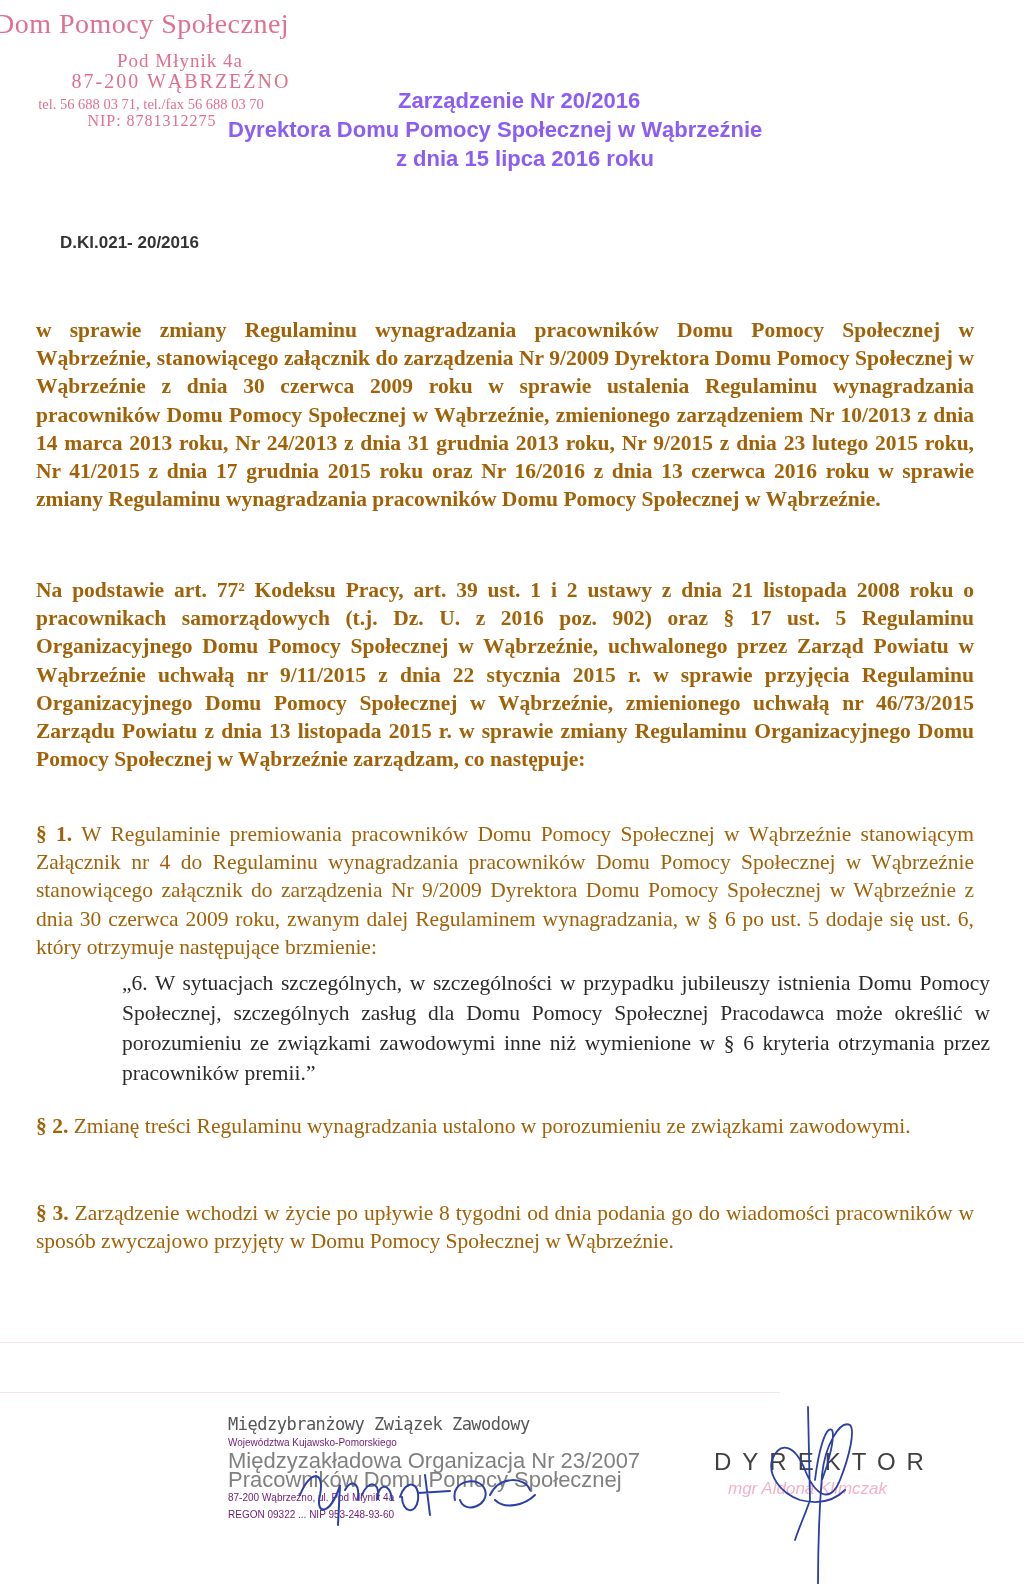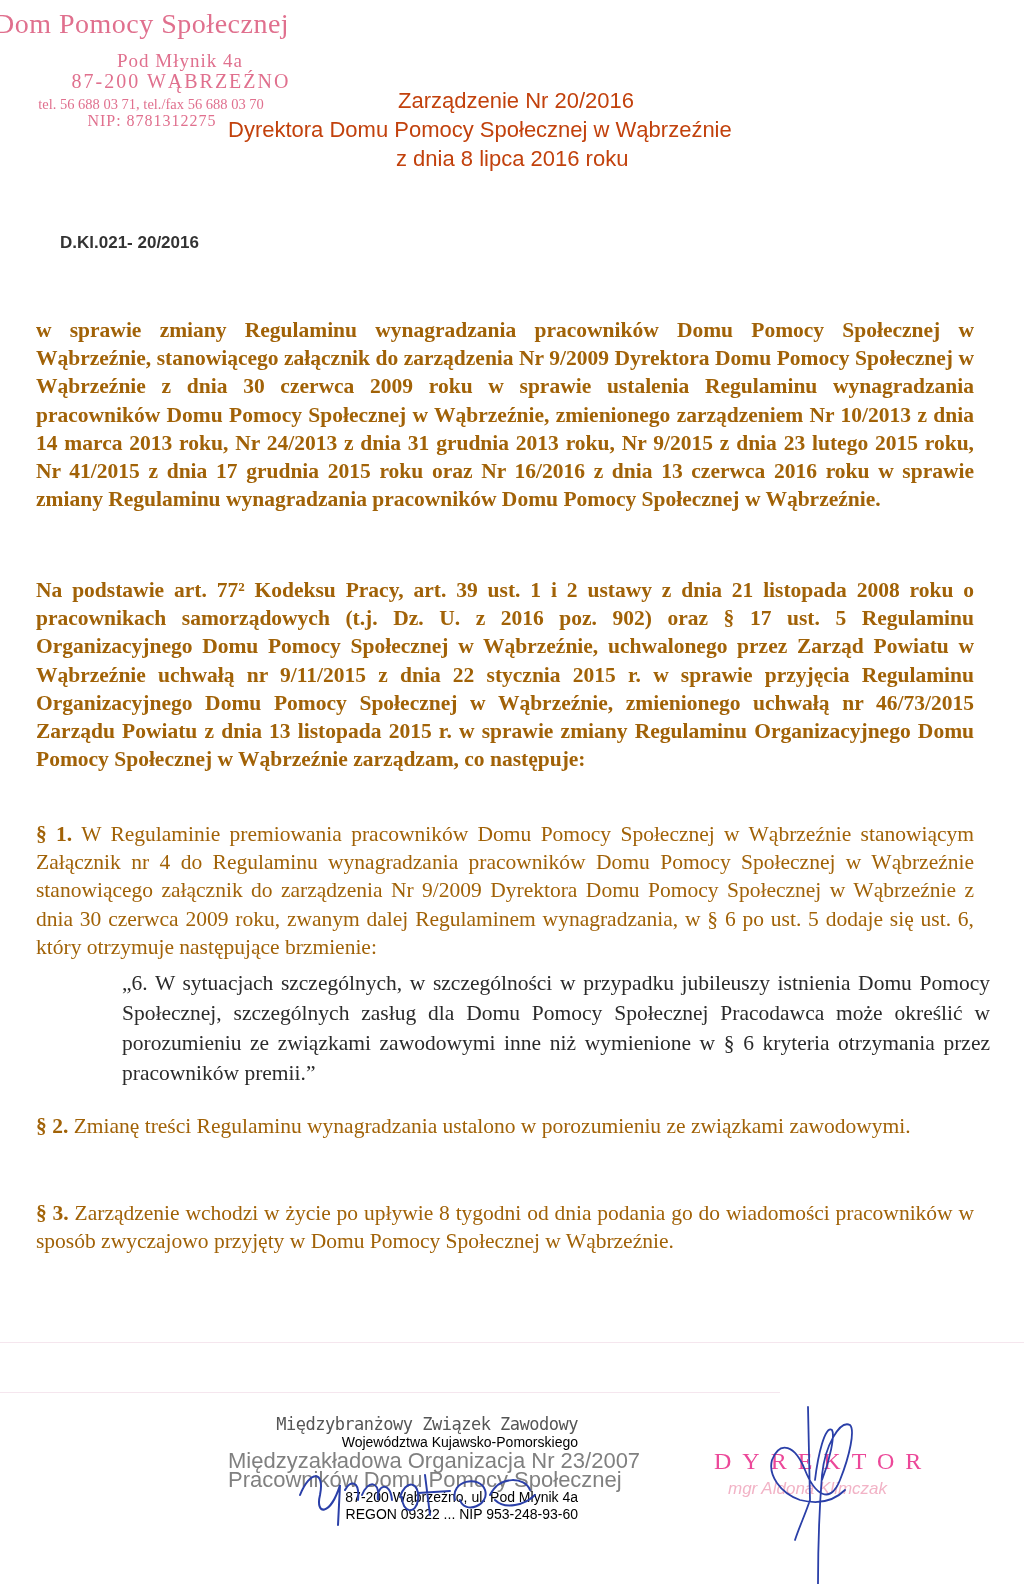--- a/index.html
+++ b/index.html
@@ -7,62 +7,62 @@
     width: 1024px; height: 1584px; position: relative; overflow: hidden;
     background: #ffffff; color: #2b2b2b;
     font-family: "Liberation Serif", serif;
   }
   .abs { position: absolute; }
   
   .stamp { color: #e0708e; font-family: "Liberation Serif", serif; text-align: center; letter-spacing: 1px; }
   .stamp-name { left: -6px; top: 8px; font-size: 28px; letter-spacing: 0.5px; white-space: nowrap; }
   .stamp-line { white-space: nowrap; }
   
-  .hdr { font-family: "Liberation Sans", sans-serif; font-weight: normal; color: #c2410c; text-align: right; white-space: nowrap; }
+  .hdr { font-family: "Liberation Sans", sans-serif; font-weight: bold; color: #8b5cf6; text-align: right; white-space: nowrap; }
   .hdr-1 { left: 398px; top: 88px; font-size: 22px; }
   .hdr-2 { left: 228px; top: 117px; font-size: 22px; }
   .hdr-3 { left: 396px; top: 146px; font-size: 22px; }
   .ref { left: 52px; top: 233px; font-family: "Liberation Sans", sans-serif; font-weight: bold; font-size: 17px; color: #333; margin-left: 8px; }
   
   .para {
     left: 36px; width: 938px; font-size: 21.5px; line-height: 28.2px; text-align: justify;
     font-family: "Liberation Serif", serif; color: #a16207;
   }
   .para.bold { font-weight: bold; }
   .p-subject { top: 316px; }
   .p-basis { top: 576px; }
   .p-s1 { top: 820px; font-weight: normal; }
   .quote { left: 122px; width: 868px; top: 968px; font-size: 21.5px; line-height: 30px; text-align: justify; }
   .p-s2 { top: 1112px; }
   .p-s3 { top: 1199px; }
   .sec-label { font-weight: bold; }
   
   .scan { height: 1px; background: #f5e6ee; }
   
-  .union { left: 228px; top: 1414px; width: 350px; text-align: right; color: #6f6f6f; font-family: "Liberation Sans", sans-serif; }
+  .union { left: 228px; top: 1414px; width: 350px; text-align: left; color: #6f6f6f; font-family: "Liberation Sans", sans-serif; }
   .union .u-title { font-family: "DejaVu Sans Mono", monospace; font-size: 17px; color: #555; white-space: nowrap; letter-spacing: -0.5px; }
-  .union .u-line { font-size: 14px; line-height: 17px; white-space: nowrap; color: #000000; }
+  .union .u-line { font-size: 10px; line-height: 17px; white-space: nowrap; color: #701a75; }
   .union .u-line.big { font-size: 22px; line-height: 19px; color: #808080; }
   
-  .dir-title { left: 714px; top: 1448px; font-family: Liberation Serif, serif; font-size: 24px; letter-spacing: 11px; color: #ec4899; white-space: nowrap; }
+  .dir-title { left: 714px; top: 1448px; font-family: Liberation Sans, sans-serif; font-size: 24px; letter-spacing: 11px; color: #404040; white-space: nowrap; }
   .dir-name { left: 728px; top: 1479px; font-family: "Liberation Sans", sans-serif; font-style: italic; font-size: 17px; color: #f2b3c6; white-space: nowrap; }
   svg.sig { position: absolute; }
 </style>
 </head>
 <body>
 
 <div class="abs stamp stamp-name">Dom Pomocy Społecznej</div>
 <div class="abs stamp stamp-line" style="left:80px;top:50px;width:200px;font-size:19px;">Pod Młynik 4a</div>
 <div class="abs stamp stamp-line" style="left:18px;top:70px;width:326px;font-size:20px;letter-spacing:2px;">87-200 WĄBRZEŹNO</div>
 <div class="abs stamp stamp-line" style="left:-4px;top:96px;width:310px;font-size:14.5px;letter-spacing:0;">tel. 56 688 03 71, tel./fax 56 688 03 70</div>
 <div class="abs stamp stamp-line" style="left:62px;top:112px;width:180px;font-size:16px;">NIP: 8781312275</div>
 
 <div class="abs hdr hdr-1">Zarządzenie Nr 20/2016</div>
 <div class="abs hdr hdr-2">Dyrektora Domu Pomocy Społecznej w Wąbrzeźnie</div>
-<div class="abs hdr hdr-3">z dnia 8 lipca 2016 roku</div>
+<div class="abs hdr hdr-3">z dnia 15 lipca 2016 roku</div>
 
 <div class="abs ref">D.Kl.021- 20/2016</div>
 
 <div class="abs para bold p-subject">w sprawie zmiany Regulaminu wynagradzania pracowników Domu Pomocy Społecznej w Wąbrzeźnie, stanowiącego załącznik do zarządzenia Nr 9/2009 Dyrektora Domu Pomocy Społecznej w Wąbrzeźnie z dnia 30 czerwca 2009 roku w sprawie ustalenia Regulaminu wynagradzania pracowników Domu Pomocy Społecznej w Wąbrzeźnie, zmienionego zarządzeniem Nr 10/2013 z dnia 14 marca 2013 roku, Nr 24/2013 z dnia 31 grudnia 2013 roku, Nr 9/2015 z dnia 23 lutego 2015 roku, Nr 41/2015 z dnia 17 grudnia 2015 roku oraz Nr 16/2016 z dnia 13 czerwca 2016 roku w sprawie zmiany Regulaminu wynagradzania pracowników Domu Pomocy Społecznej w Wąbrzeźnie.</div>
 
 <div class="abs para bold p-basis">Na podstawie art. 77² Kodeksu Pracy, art. 39 ust. 1 i 2 ustawy z dnia 21 listopada 2008 roku o pracownikach samorządowych (t.j. Dz. U. z 2016 poz. 902) oraz § 17 ust. 5 Regulaminu Organizacyjnego Domu Pomocy Społecznej w Wąbrzeźnie, uchwalonego przez Zarząd Powiatu w Wąbrzeźnie uchwałą nr 9/11/2015 z dnia 22 stycznia 2015 r. w sprawie przyjęcia Regulaminu Organizacyjnego Domu Pomocy Społecznej w Wąbrzeźnie, zmienionego uchwałą nr 46/73/2015 Zarządu Powiatu z dnia 13 listopada 2015 r. w sprawie zmiany Regulaminu Organizacyjnego Domu Pomocy Społecznej w Wąbrzeźnie  zarządzam, co następuje:</div>
 
 <div class="abs para p-s1">
   <span class="sec-label">§ 1.</span><span> W Regulaminie premiowania pracowników Domu Pomocy Społecznej w Wąbrzeźnie stanowiącym Załącznik nr 4 do Regulaminu wynagradzania pracowników Domu Pomocy Społecznej w Wąbrzeźnie stanowiącego załącznik do zarządzenia Nr 9/2009 Dyrektora Domu Pomocy Społecznej w Wąbrzeźnie z dnia 30 czerwca 2009 roku, zwanym dalej Regulaminem wynagradzania, w § 6 po ust. 5 dodaje się ust. 6, który otrzymuje następujące brzmienie:</span>
 </div>

